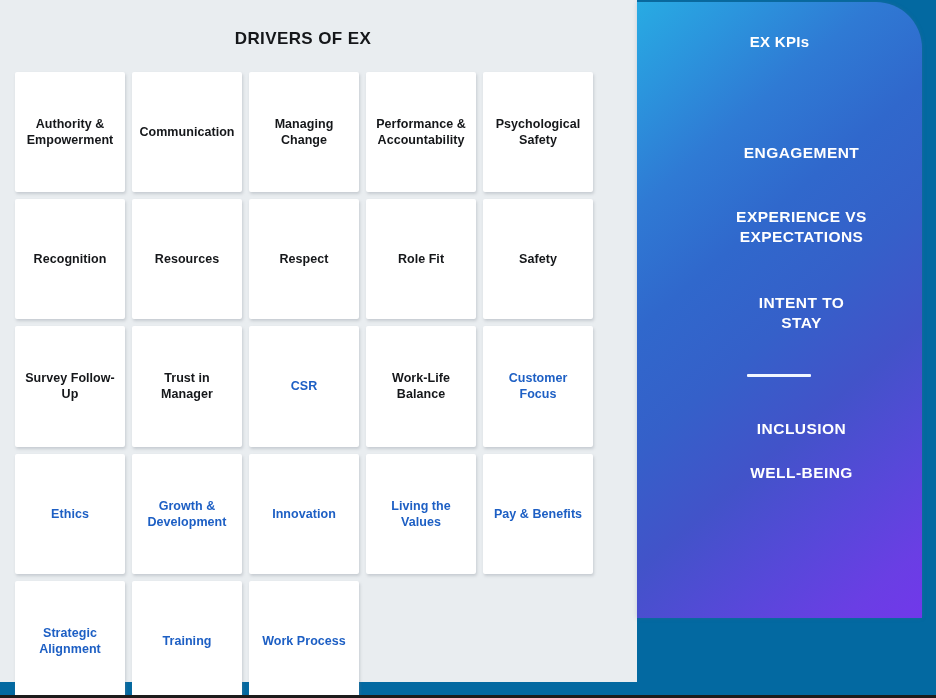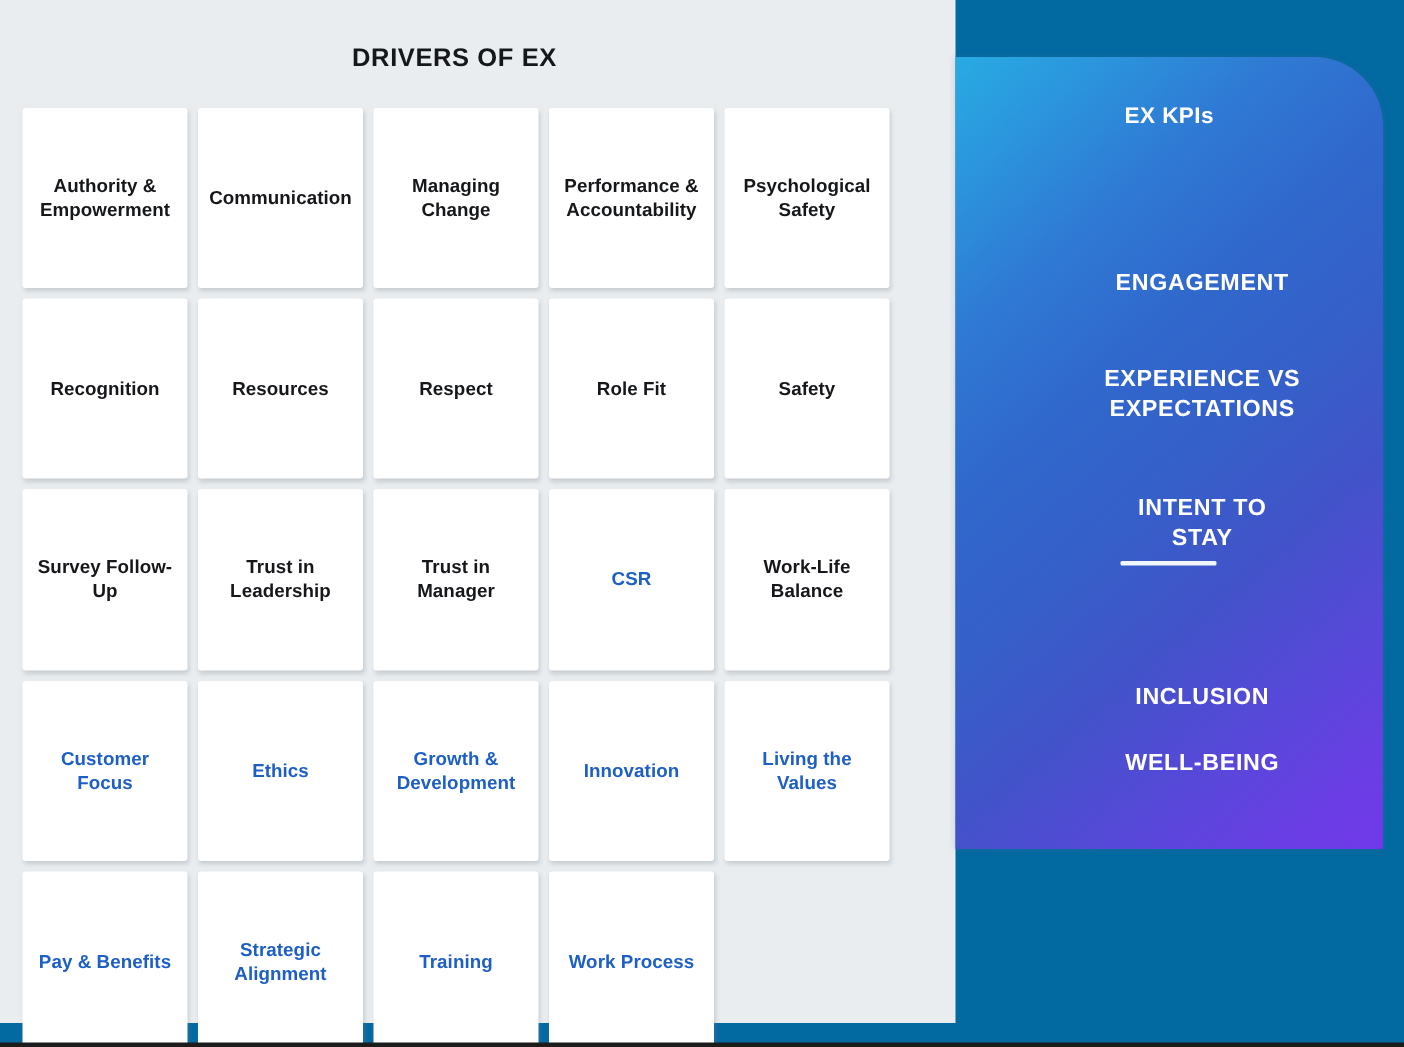--- a/index.html
+++ b/index.html
@@ -87,36 +87,35 @@
   .driver-card.accent {
     color: #1d5fc4;
   }
 
   
   #kpi-panel {
     position: absolute;
     left: 637px;
     top: 2px;
     width: 285px;
-    height: 528px;
+    height: 616px;
     border-top-right-radius: 46px;
     background:
       linear-gradient(139deg,
         #28abe3 0%,
         #2b95dd 11%,
         #2f7ad4 24%,
         #3068cc 38%,
         #3560c9 52%,
         #4253c9 66%,
         #5748d9 80%,
         #6a3ee4 92%,
         #7138ea 100%);
     box-shadow: 0 0 4px rgba(90,110,140,0.25);
     overflow: hidden;
-    margin-top: 36px;
   }
 
   #kpi-title {
     position: absolute;
     left: 0; top: 31px;
     width: 285px;
     text-align: center;
     font-size: 15px;
     font-weight: bold;
     letter-spacing: 0.3px;
@@ -174,22 +173,20 @@
       <div class="driver-card">Psychological
 Safety</div>
       <div class="driver-card">Recognition</div>
       <div class="driver-card">Resources</div>
       <div class="driver-card">Respect</div>
       <div class="driver-card">Role Fit</div>
 
       <div class="driver-card">Safety</div>
       <div class="driver-card">Survey
 Follow-Up</div>
-      <div class="driver-card">Trust in
-Leadership</div>
       <div class="driver-card">Trust in
 Manager</div>
       <div class="driver-card accent">CSR</div>
 
       <div class="driver-card">Work-Life
 Balance</div>
       <div class="driver-card accent">Customer
 Focus</div>
       <div class="driver-card accent">Ethics</div>
       <div class="driver-card accent">Growth &amp;

